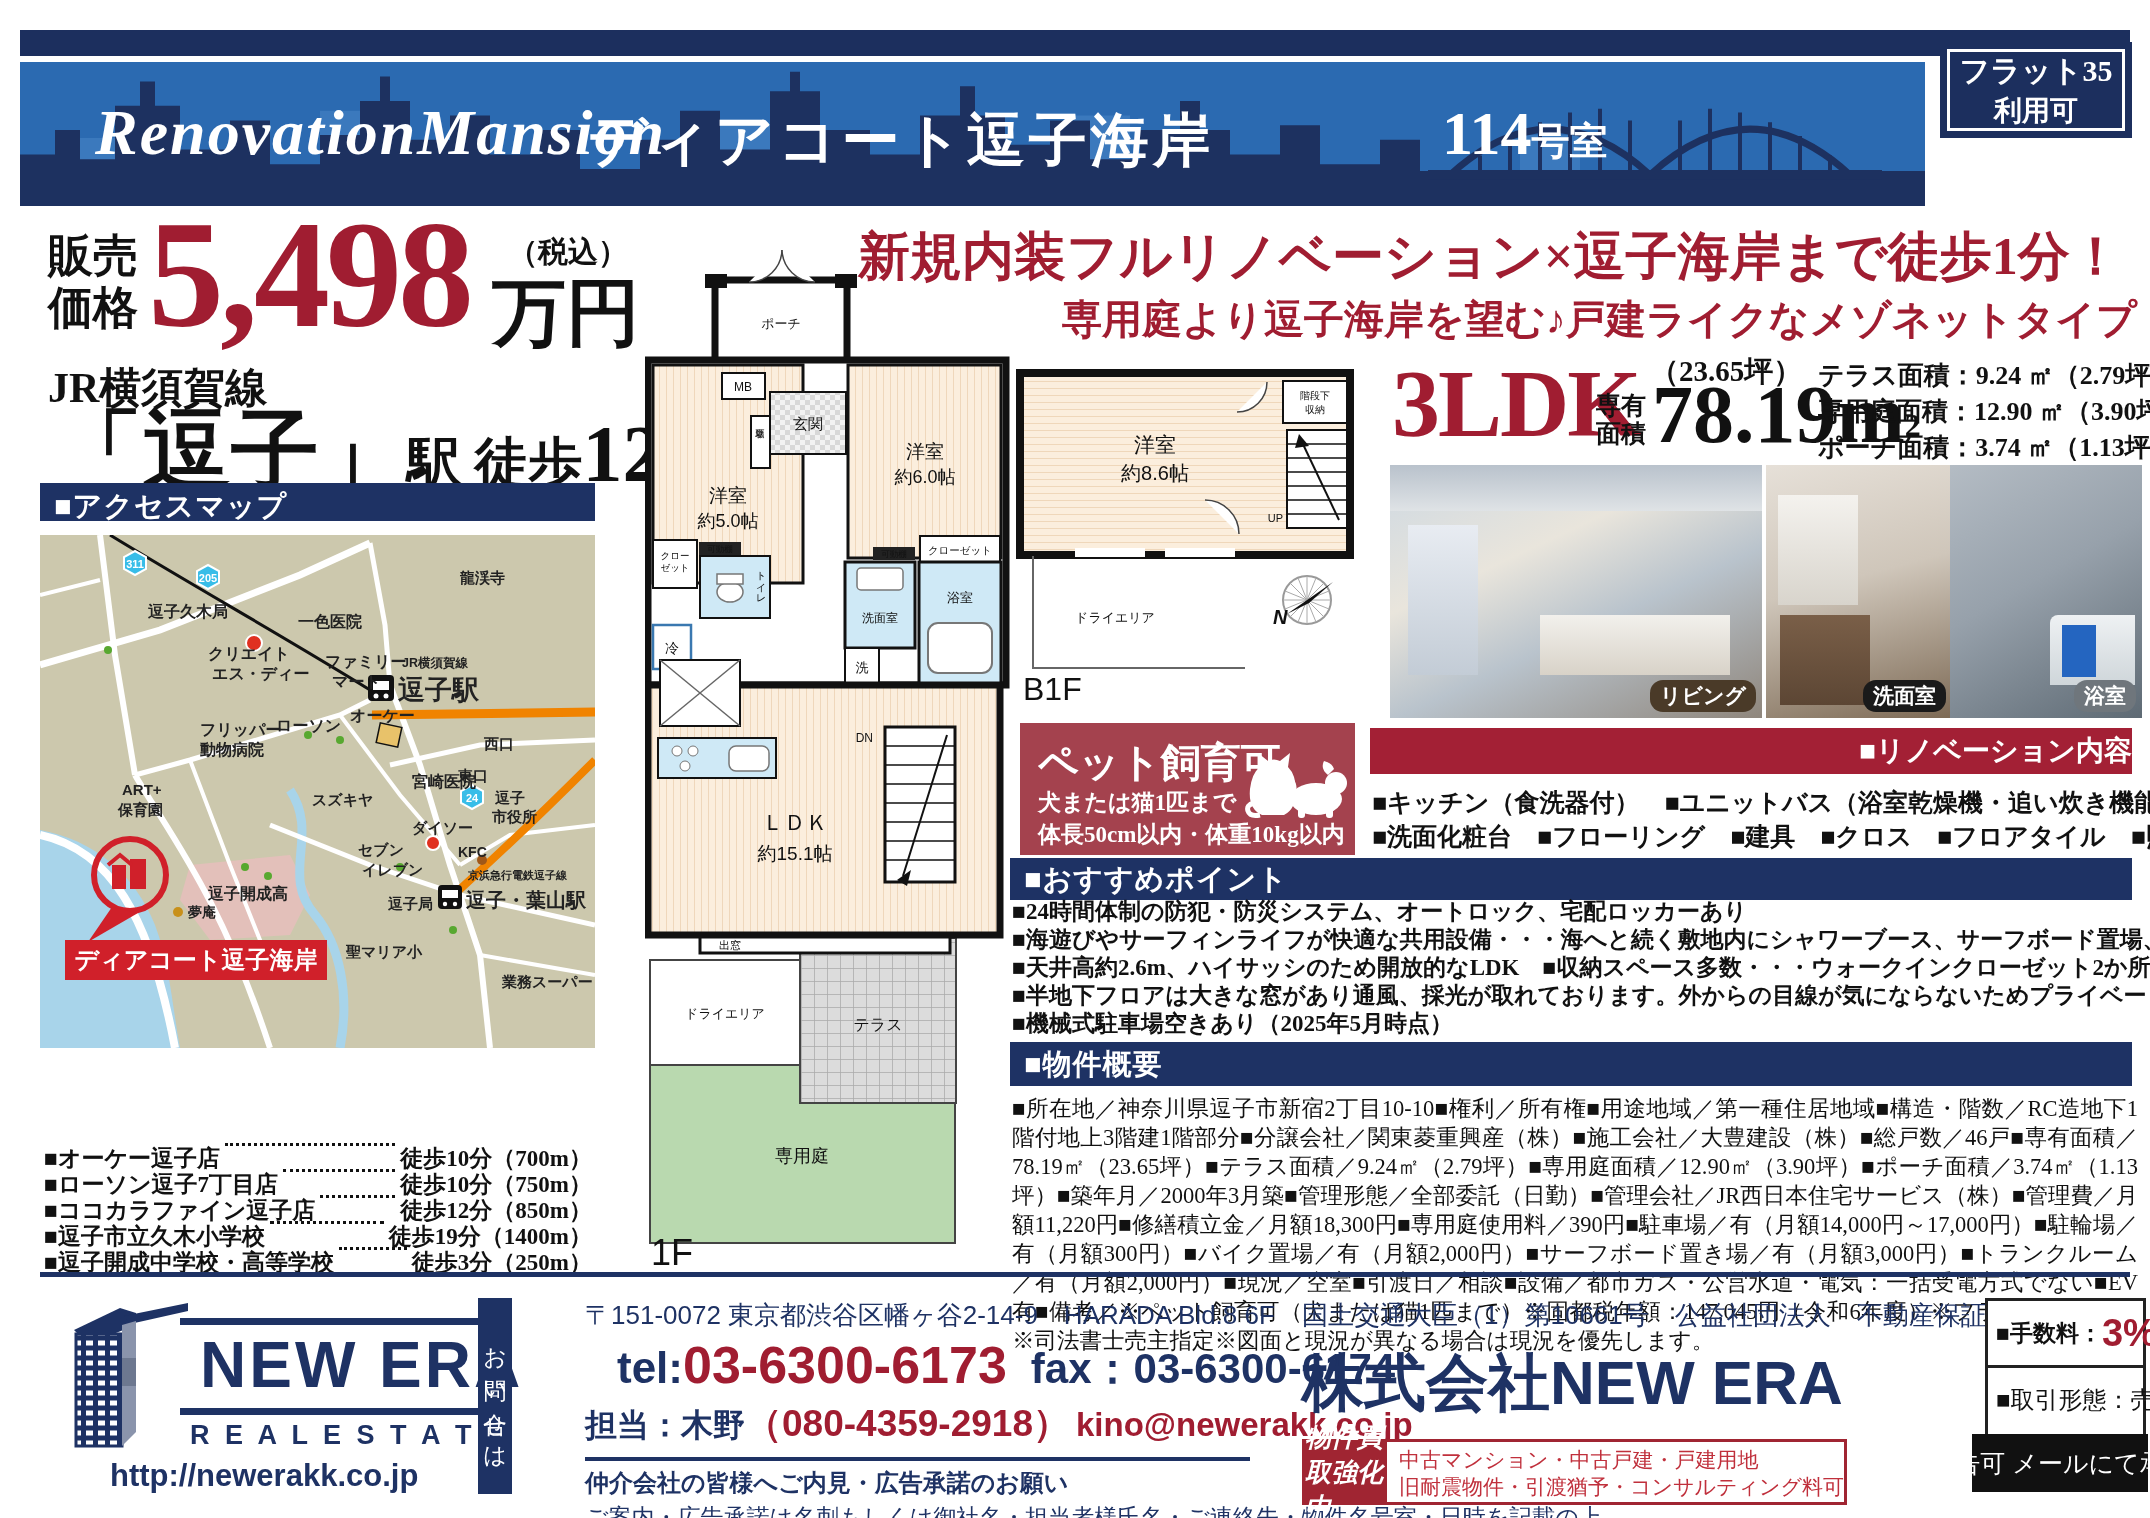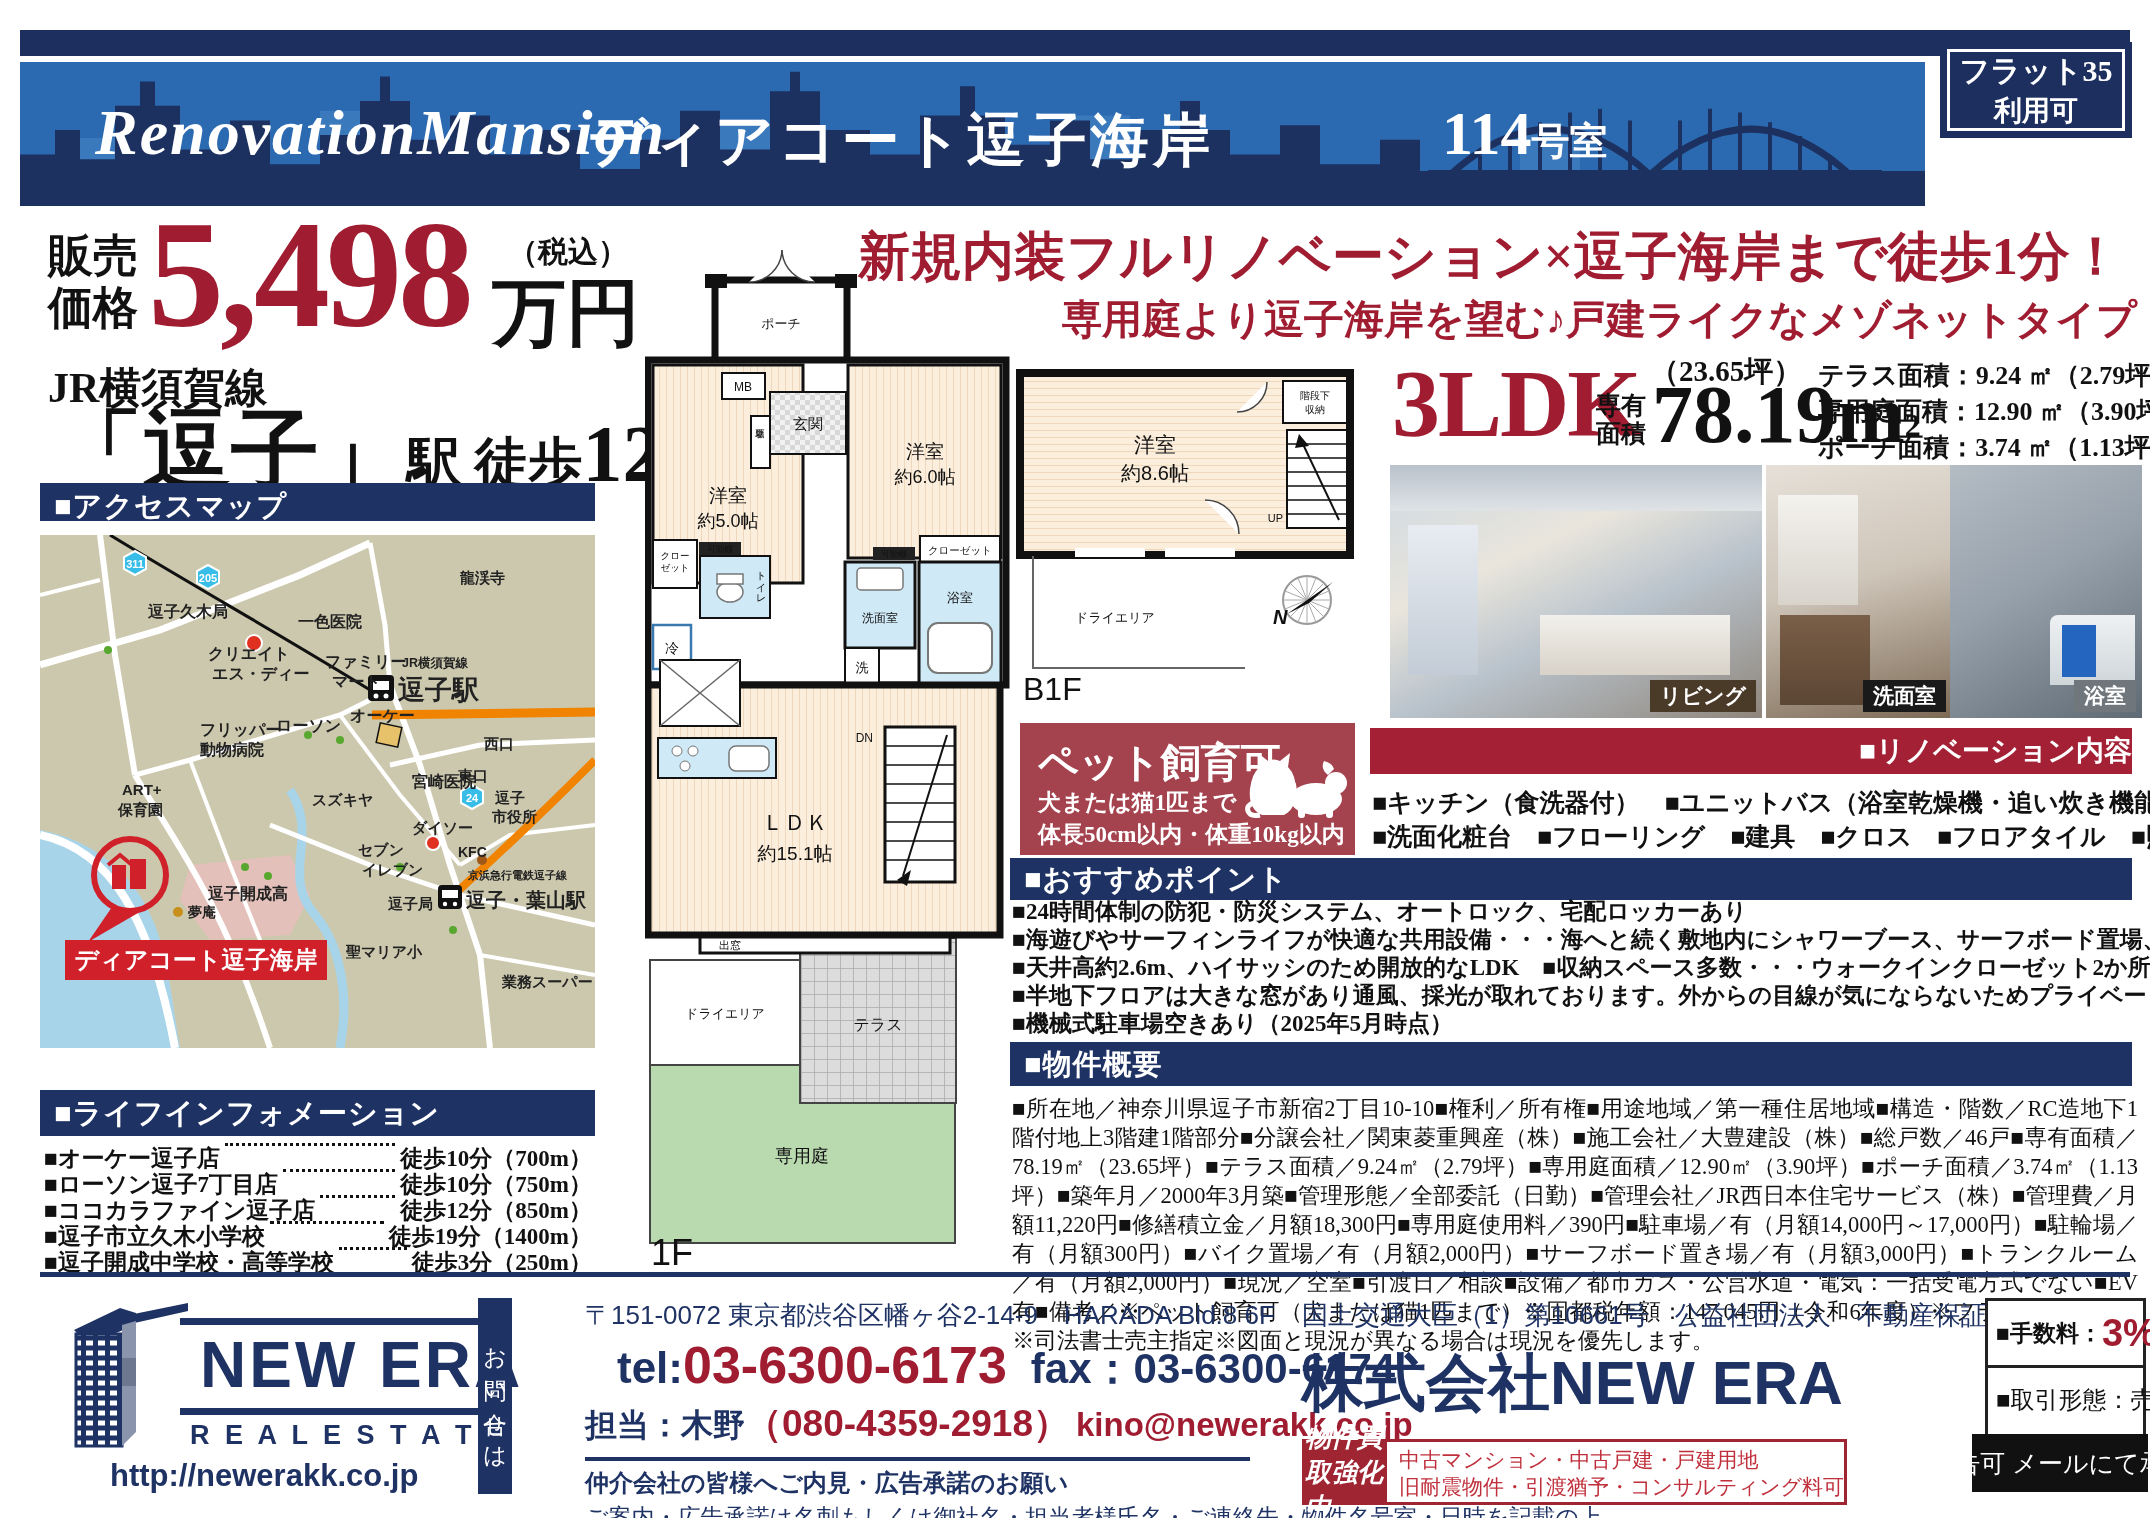--- a/index.html
+++ b/index.html
@@ -10,21 +10,21 @@
   .g{font-family:"Liberation Sans","DejaVu Sans",sans-serif;}
   .navy{color:#1e3264;}
   .red{color:#a01d31;}
   .b{font-weight:bold;}
   .sec-bar{background:#1e3264;color:#fff;font-weight:bold;font-size:29px;line-height:46px;padding-left:14px;letter-spacing:1px;}
   .red-bar{background:#a32035;color:#fff;font-weight:bold;font-size:28px;line-height:46px;padding-left:14px;}
   .li-row{display:flex;align-items:flex-start;font-weight:bold;font-size:23px;height:26px;}
   .li-dots{flex:1;border-bottom:3px dotted #111;margin:0 5px 7px 5px;}
   svg text{font-family:"Liberation Sans","DejaVu Sans",sans-serif;}
   .fp text{font-family:"Liberation Sans","DejaVu Sans",sans-serif;fill:#111;}
-  .photo-label{position:absolute;right:6px;bottom:6px;color:#fff;font-size:21px;padding:2px 10px;font-weight:bold;}
+  .photo-label{position:absolute;right:6px;bottom:6px;color:#fff;font-size:21px;padding:2px 10px;font-weight:bold;border-radius:13px;}
 </style>
 </head>
 <body>
 
 <div class="page">
 
   <div class="abs" style="left:20px;top:30px;width:2110px;height:26px;background:#1c2f5e;"></div>
   <div class="abs" style="left:20px;top:62px;width:1905px;height:144px;background:#2b6ab1;overflow:hidden;">
     <svg width="1905" height="144" viewBox="0 0 1905 148" preserveAspectRatio="none" style="position:absolute;left:0;top:0;">
       <path fill="#3b79bd" d="M60,148 V78 H110 V148 Z M300,148 V50 H360 V148 Z M700,148 V65 H760 V148 Z M1050,148 V55 H1110 V148 Z M1500,148 V75 H1560 V148 Z"></path>
@@ -159,21 +159,20 @@
         <rect x="72" y="330" width="14" height="24" fill="#d0202a"></rect>
         <rect x="90" y="324" width="16" height="30" fill="#d0202a"></rect>
         <path d="M68,330 L80,320 L92,330" stroke="#d0202a" stroke-width="4" fill="none"></path>
         <polygon points="72,372 98,378 48,407" fill="#d0202a"></polygon>
       </g>
       <rect x="25" y="405" width="262" height="40" fill="#d0202a"></rect>
       <text x="156" y="433" font-size="24" fill="#fff" font-weight="bold" text-anchor="middle">ディアコート逗子海岸</text>
     </svg>
   </div>
 
-  <div class="abs sec-bar" style="left:40px;top:1090px;width:541px;height:46px;">■ライフインフォメーション</div>
   <div class="abs" style="left:44px;top:1143px;width:548px;">
     <div class="li-row">
         <span class="nw">■オーケー逗子店</span>
         <span class="li-dots"></span>
         <span class="nw">徒歩10分（700m）</span>
       </div>
     <div class="li-row">
         <span class="nw">■ローソン逗子7丁目店</span>
         <span class="li-dots"></span>
         <span class="nw">徒歩10分（750m）</span>

